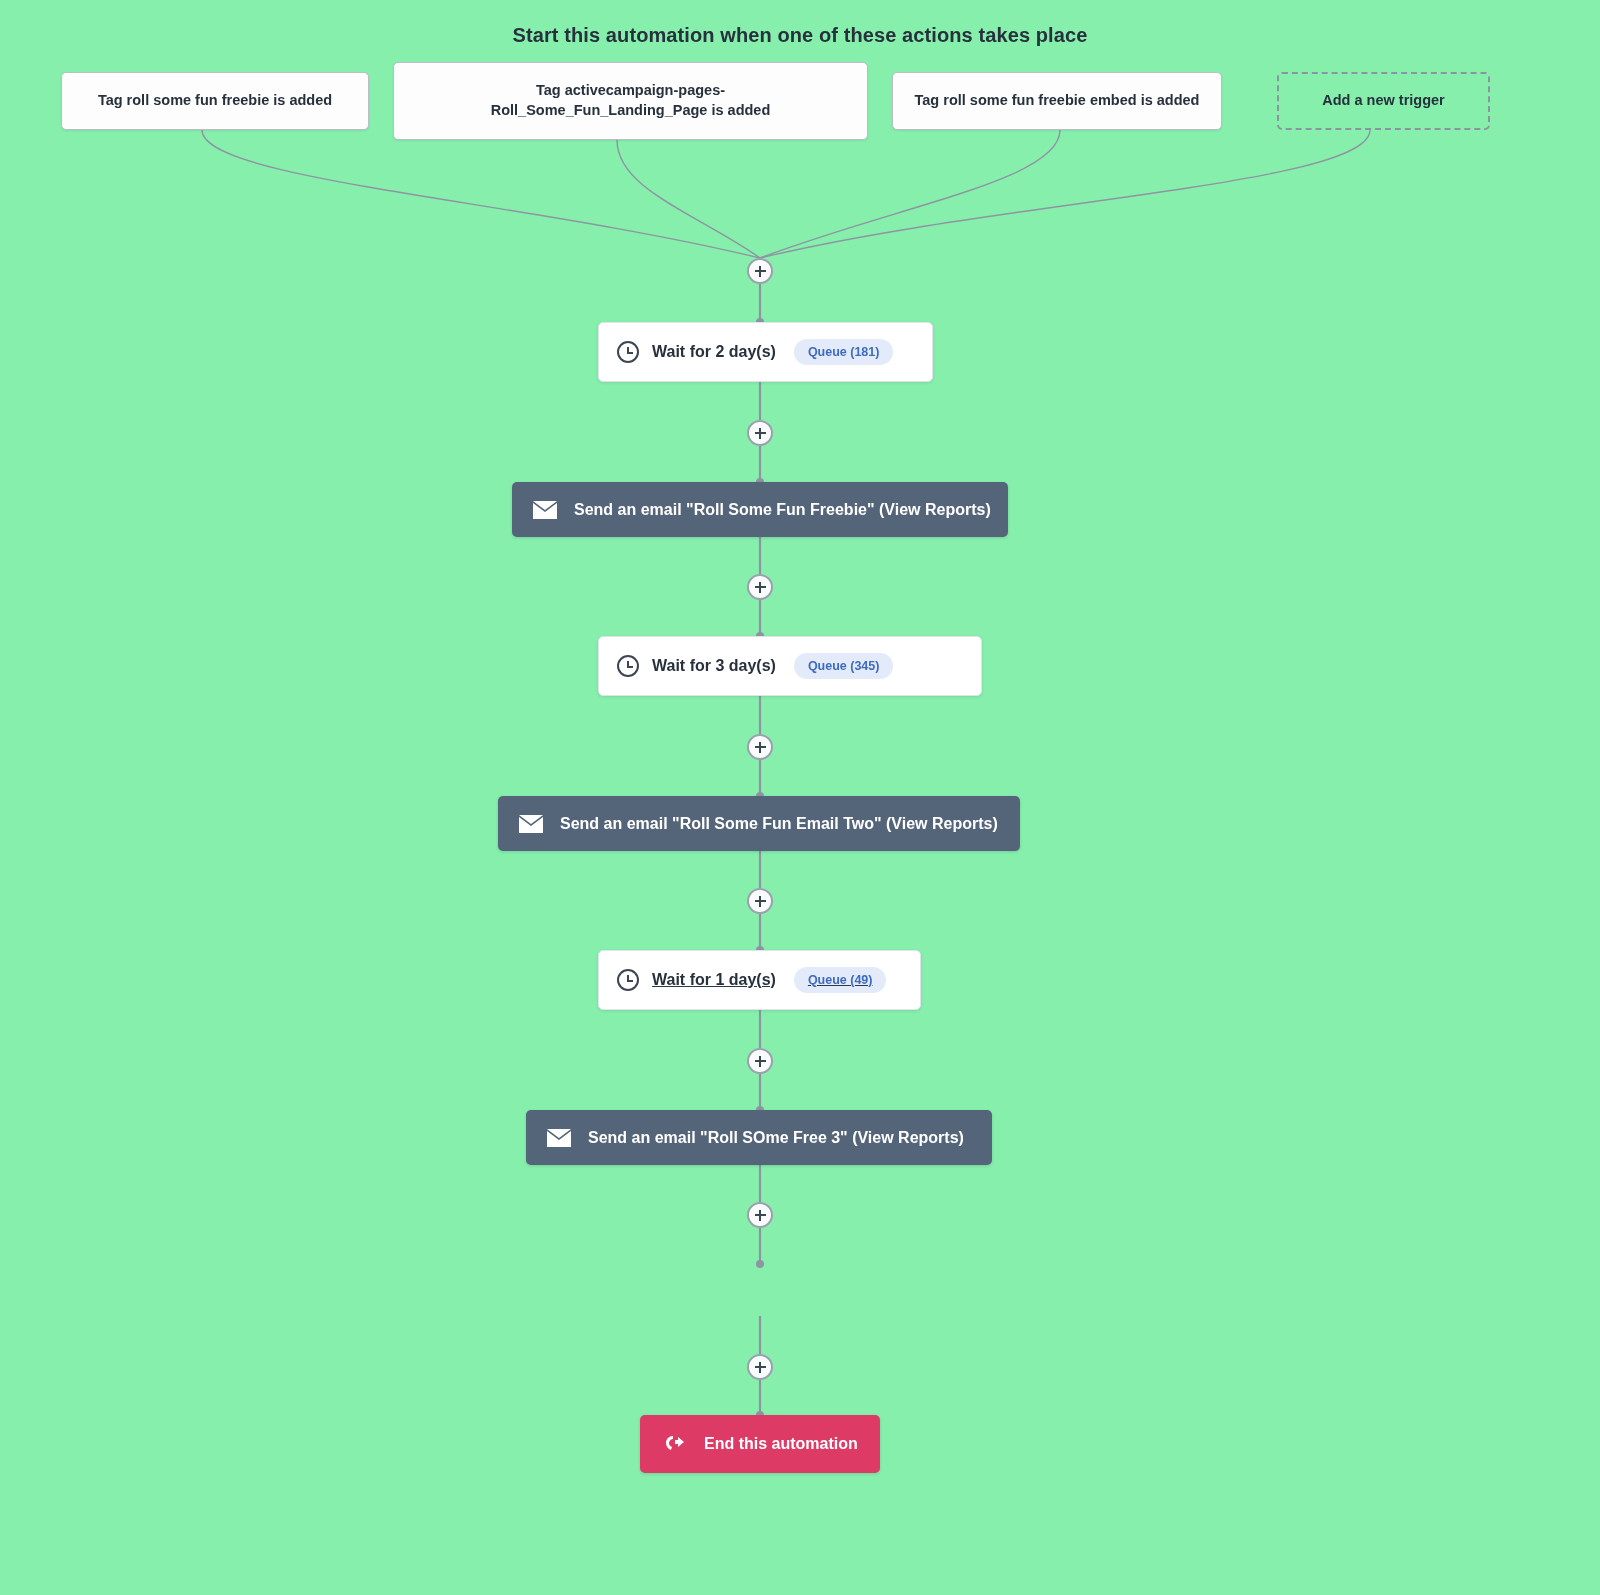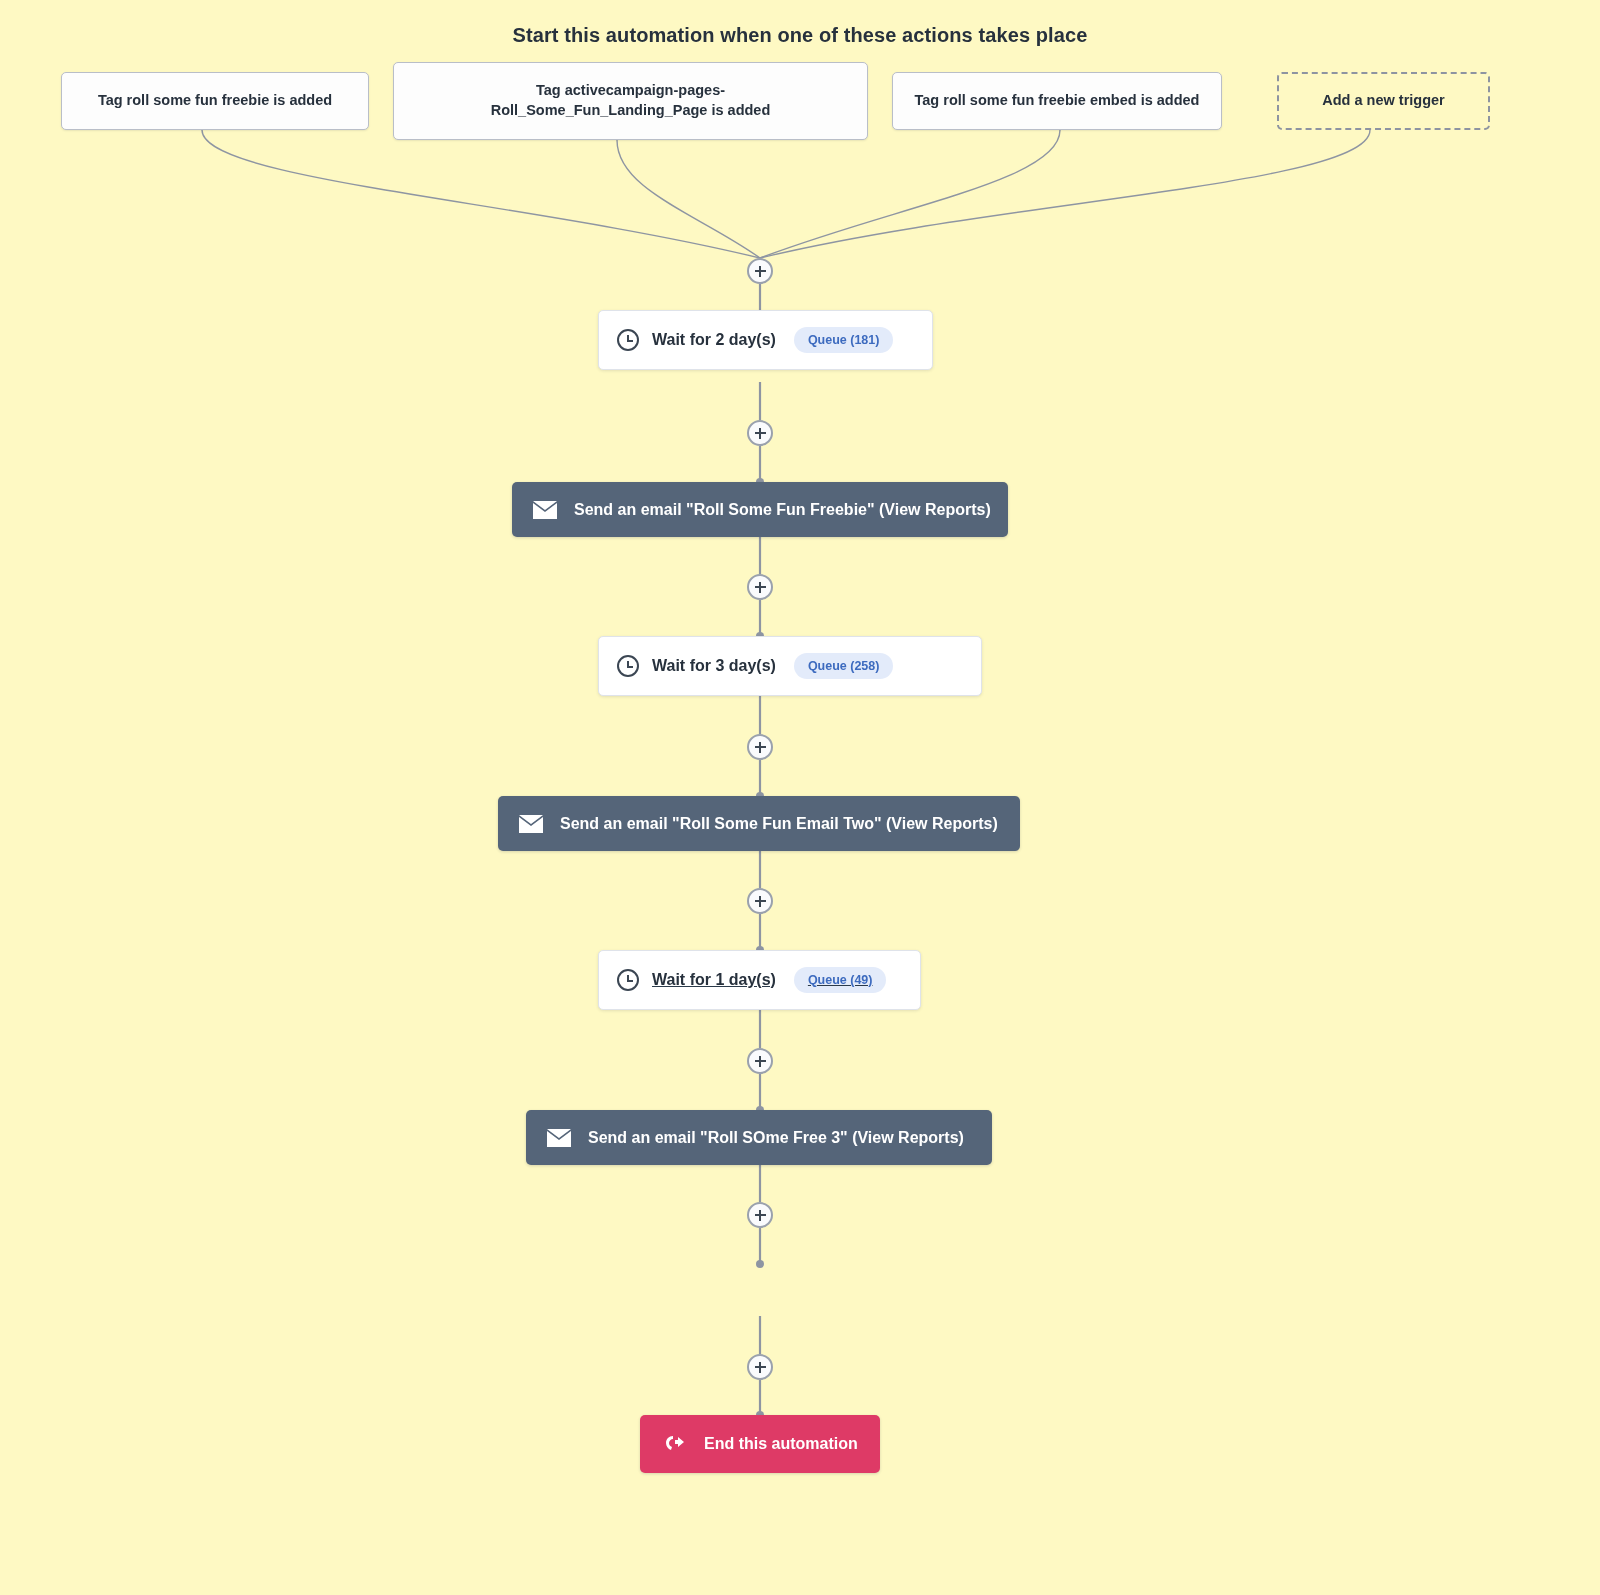--- a/index.html
+++ b/index.html
@@ -13,21 +13,21 @@
     color: #2b3a4a;
     position: relative;
     overflow: hidden;
   }
 
   
   #canvas {
     position: absolute;
     left: 0; top: 0;
     width: 1600px; height: 1595px;
-    background: #fef9c3;
+    background: #86efac;
   }
 
   
   .start-title {
     position: absolute;
     top: 24px; left: 0; width: 1600px;
     text-align: center;
     font-size: 20px;
     font-weight: bold;
     letter-spacing: 0.1px;
@@ -254,40 +254,40 @@
 
   <div class="plus" style="left:747px; top:258px;"></div>
   <div class="plus" style="left:747px; top:420px;"></div>
   <div class="plus" style="left:747px; top:574px;"></div>
   <div class="plus" style="left:747px; top:734px;"></div>
   <div class="plus" style="left:747px; top:888px;"></div>
   <div class="plus" style="left:747px; top:1048px;"></div>
   <div class="plus" style="left:747px; top:1202px;"></div>
   <div class="plus" style="left:747px; top:1354px;"></div>
 
-  <div class="node wait" style="left:598px; top:310px; width:335px;">
+  <div class="node wait" style="left:598px; top:322px; width:335px;">
     <span class="clock"></span>
     <span class="label">Wait for 2 day(s)</span>
     <span class="queue-badge">Queue (181)</span>
   </div>
 
   <div class="node email" style="left:512px; top:482px; width:496px;">
     <span>
       <svg class="icon-svg" width="26" height="20" viewBox="0 0 26 20">
         <path fill="#ffffff" d="M1 1h24v18H1z"></path>
         <path fill="#556579" d="M1 1l12 9L25 1v2L13 12 1 3z"></path>
       </svg>
     </span>
     <span class="label">Send an email "Roll Some Fun Freebie" (View Reports)</span>
   </div>
 
   <div class="node wait" style="left:598px; top:636px; width:384px;">
     <span class="clock"></span>
     <span class="label">Wait for 3 day(s)</span>
-    <span class="queue-badge">Queue (258)</span>
+    <span class="queue-badge">Queue (345)</span>
   </div>
 
   <div class="node email" style="left:498px; top:796px; width:522px;">
     <span>
       <svg class="icon-svg" width="26" height="20" viewBox="0 0 26 20">
         <path fill="#ffffff" d="M1 1h24v18H1z"></path>
         <path fill="#556579" d="M1 1l12 9L25 1v2L13 12 1 3z"></path>
       </svg>
     </span>
     <span class="label">Send an email "Roll Some Fun Email Two" (View Reports)</span>

